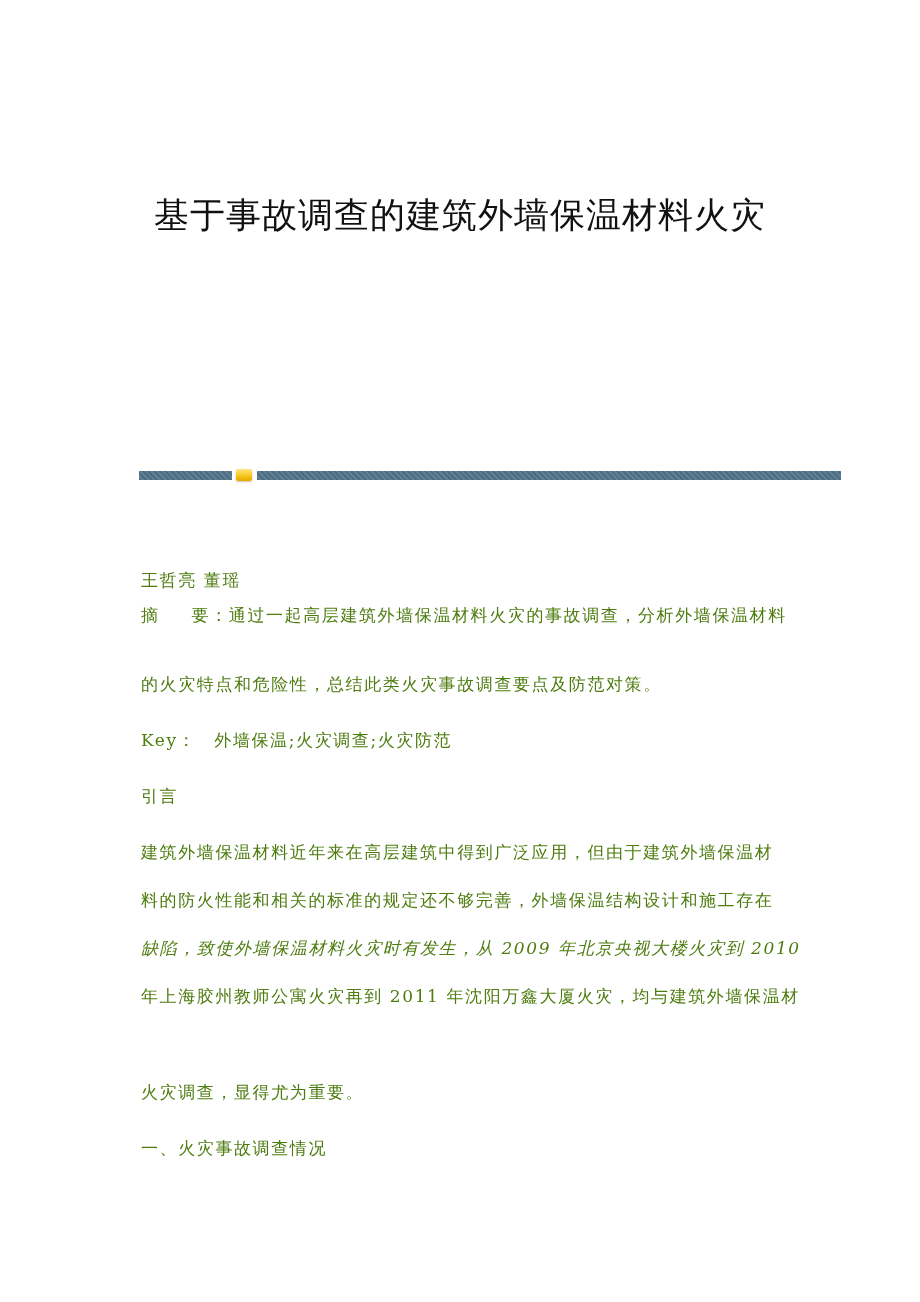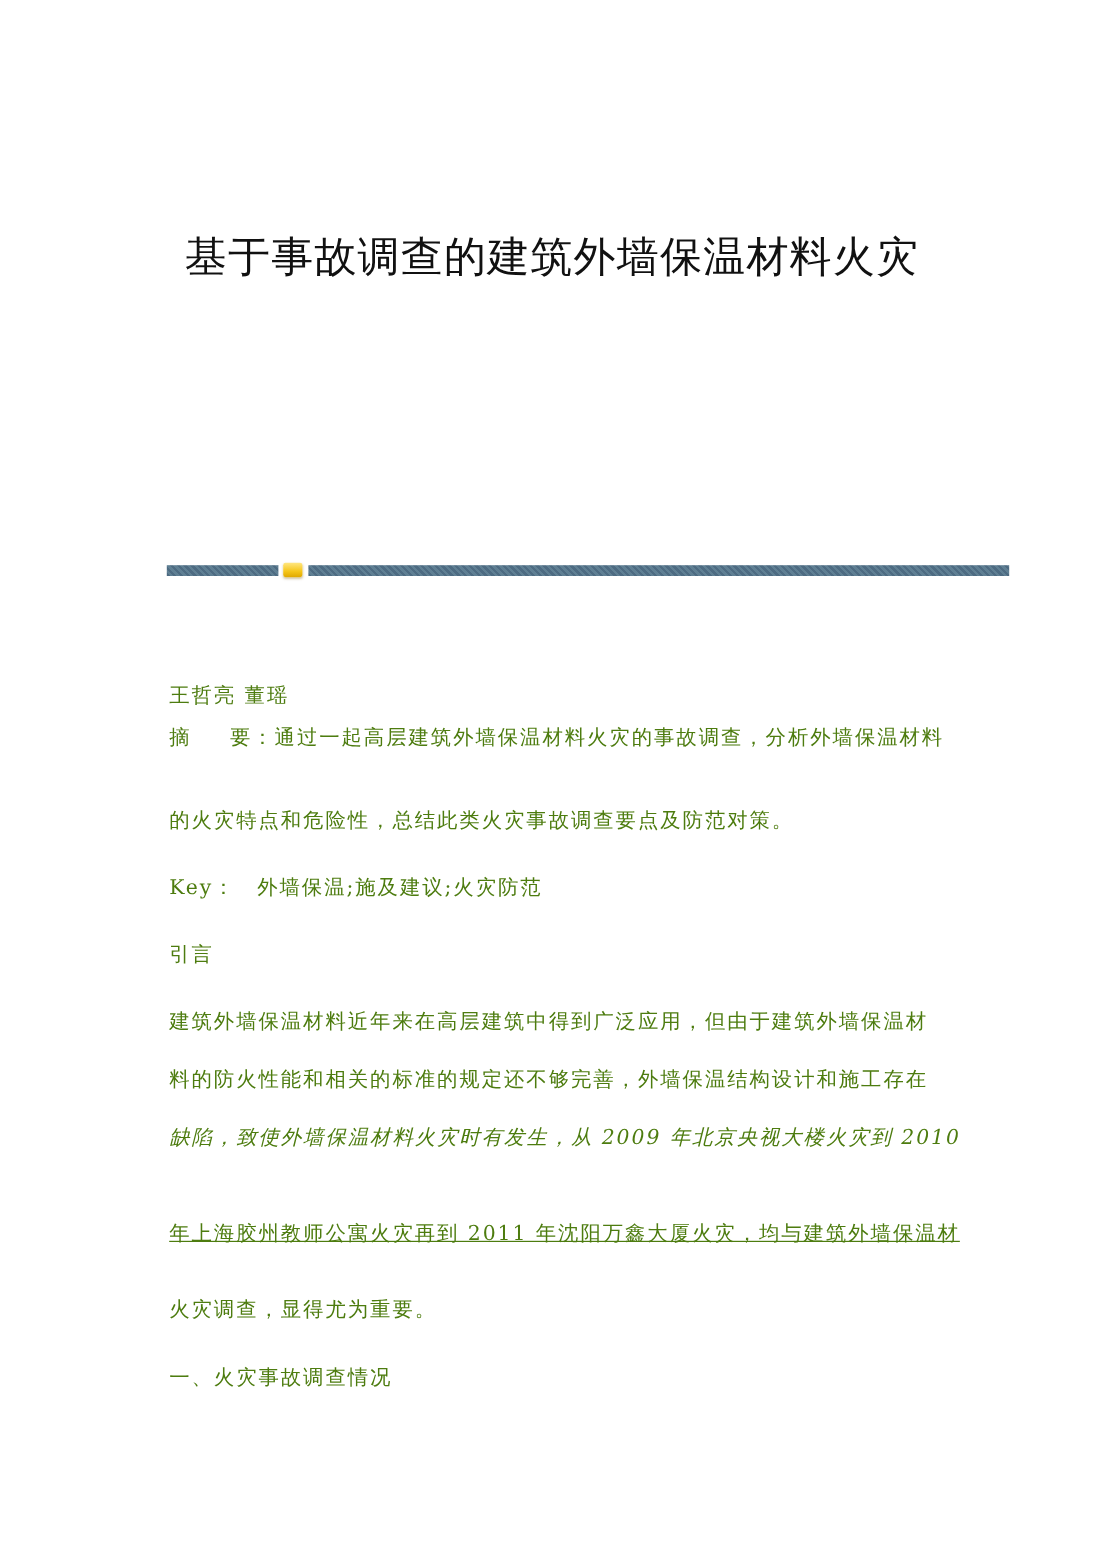--- a/index.html
+++ b/index.html
@@ -86,26 +86,26 @@
   </div>
 
   <div class="line" style="top:568px;">王哲亮 董瑶</div>
 
   <div class="line" style="top:588px;margin-top:15px;">
     <span>摘</span><span class="label-gap"></span><span>要：</span><span>通过一起高层建筑外墙保温材料火灾的事故调查，分析外墙保温材料</span>
   </div>
   <div class="line" style="top:672px;">的火灾特点和危险性，总结此类火灾事故调查要点及防范对策。</div>
 
   <div class="line" style="top:728px;">
-    <span>Key：</span><span class="key-gap"></span><span>外墙保温;施及建议;火灾防范</span>
+    <span>Key：</span><span class="key-gap"></span><span>外墙保温;火灾调查;火灾防范</span>
   </div>
 
   <div class="line" style="top:784px;">引言</div>
 
   <div class="line" style="top:888px;">料的防火性能和相关的标准的规定还不够完善，外墙保温结构设计和施工存在</div>
   <div class="line" style="top:840px;">建筑外墙保温材料近年来在高层建筑中得到广泛应用，但由于建筑外墙保温材</div>
   <div class="line" style="top:936px;font-style:italic;">缺陷，致使外墙保温材料火灾时有发生，从 2009 年北京央视大楼火灾到 2010</div>
-  <div class="line" style="top:1016px;text-decoration:underline;">年上海胶州教师公寓火灾再到 2011 年沈阳万鑫大厦火灾，均与建筑外墙保温材</div>
+  <div class="line" style="top:984px;">年上海胶州教师公寓火灾再到 2011 年沈阳万鑫大厦火灾，均与建筑外墙保温材</div>
   <div class="line" style="top:1080px;">火灾调查，显得尤为重要。</div>
 
   <div class="line" style="top:1136px;">一、火灾事故调查情况</div>
 
 </div>
 
 </body></html>

